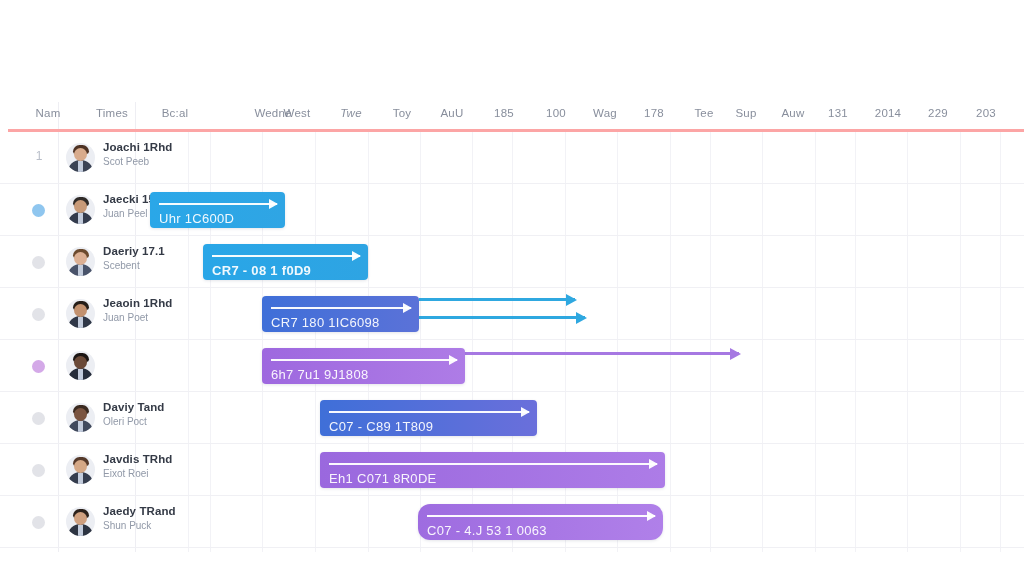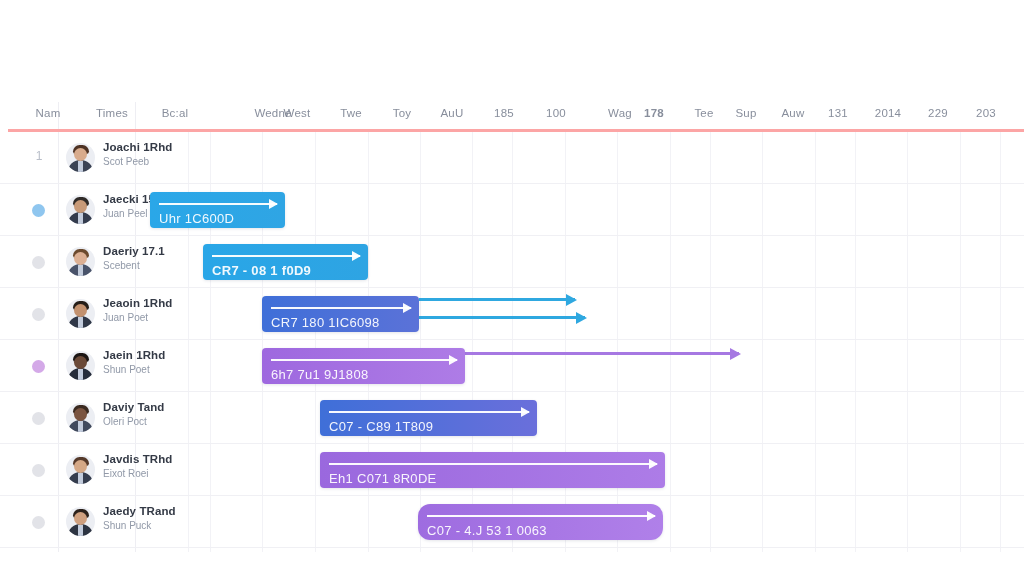--- a/index.html
+++ b/index.html
@@ -245,27 +245,27 @@
       <div class="vgrid" style="left: 960px;"></div>
       <div class="vgrid" style="left: 1000px;"></div>
     </div>
 
   <div class="timeline-header" id="timeline-header">
       <div class="th-cell" style="left: 20px; width: 40px;">Nam</div>
       <div class="th-cell" style="left: 80px; width: 48px;">Times</div>
       <div class="th-cell" style="left: 146px; width: 42px;">Bc:al</div>
       <div class="th-cell" style="left: 204px; width: 52px; margin-left: 35px;">Wedne</div>
       <div class="th-cell" style="left: 268px; width: 42px;">West</div>
-      <div class="th-cell" style="left: 324px; width: 38px;">Twe</div>
+      <div class="th-cell" style="left: 324px; width: 38px; font-style: italic;">Twe</div>
       <div class="th-cell" style="left: 376px; width: 36px;">Toy</div>
       <div class="th-cell" style="left: 426px; width: 36px;">AuU</div>
       <div class="th-cell" style="left: 478px; width: 36px;">185</div>
       <div class="th-cell" style="left: 530px; width: 36px;">100</div>
-      <div class="th-cell" style="left: 578px; width: 38px; margin-left: 15px;">Wag</div>
-      <div class="th-cell" style="left: 628px; width: 36px; font-weight: bold;">178</div>
+      <div class="th-cell" style="left: 578px; width: 38px;">Wag</div>
+      <div class="th-cell" style="left: 628px; width: 36px;">178</div>
       <div class="th-cell" style="left: 678px; width: 36px;">Tee</div>
       <div class="th-cell" style="left: 720px; width: 36px;">Sup</div>
       <div class="th-cell" style="left: 766px; width: 38px;">Auw</div>
       <div class="th-cell" style="left: 812px; width: 36px;">131</div>
       <div class="th-cell" style="left: 860px; width: 40px;">2014</div>
       <div class="th-cell" style="left: 912px; width: 36px;">229</div>
       <div class="th-cell" style="left: 960px; width: 36px;">203</div>
       <div class="th-cell" style="left: 1012px; width: 14px;">1</div>
     </div>
 
@@ -337,24 +337,20 @@
         </div>
       </div>
       <div class="row" style="top: 340px;">
         <div class="status-dot" style="background: rgb(212, 169, 232);"></div>
         <div class="avatar">
           <div class="body" style="background:#262d3b"></div>
           <div class="collar"></div>
           <div class="hair" style="background:#1c1614"></div>
           <div class="face" style="background:#6b4a38"></div>
         </div>
-        <div class="person">
-          <div class="person-name">Jaein 1Rhd</div>
-          <div class="person-role">Shun Poet</div>
-        </div>
         <div class="connector" style="left: 465px; width: 274px; top: 12px; background: rgb(166, 120, 226); color: rgb(166, 120, 226);"></div>
         <div class="bar" style="left: 262px; width: 203px; background: linear-gradient(90deg, rgb(158, 104, 223), rgb(174, 124, 230));">
           <div class="bar-arrow"></div>
           <div class="bar-label">6h7 7u1 9J1808</div>
         </div>
       </div>
       <div class="row" style="top: 392px;">
         <div class="status-dot" style="background: rgb(226, 227, 232);"></div>
         <div class="avatar">
           <div class="body" style="background:#414a5d"></div>

